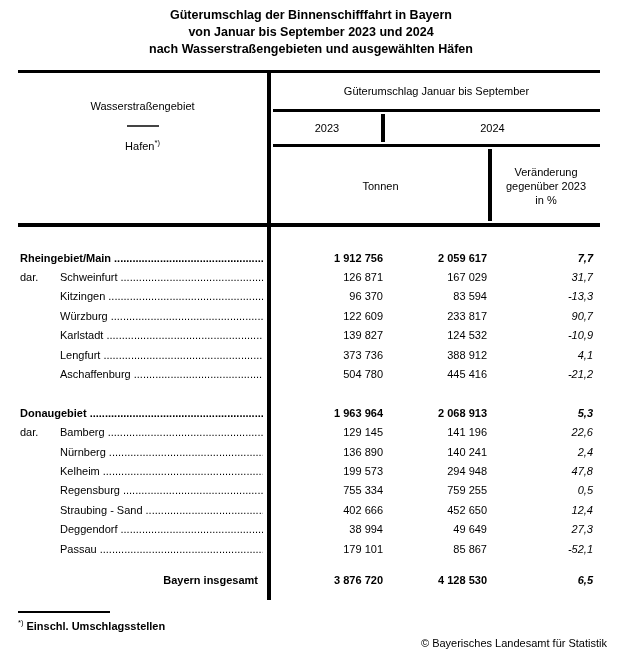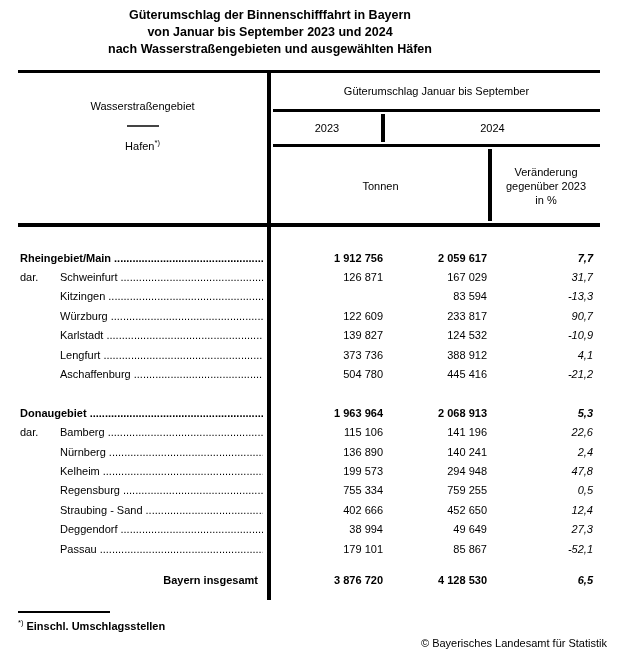--- a/index.html
+++ b/index.html
@@ -2,21 +2,21 @@
 <html><head>
 <meta charset="utf-8">
 <style>
   html,body { margin:0; padding:0; background:#ffffff; }
   .page {
     position:relative; width:617px; height:667px; background:#fff;
     font-family:"Liberation Sans", sans-serif; color:#000; overflow:hidden;
   }
   
   .title { position:absolute; top:7px; left:0; width:540px; text-align:center;
-           font-size:12.5px; font-weight:bold; line-height:17px; }
+           font-size:12.5px; font-weight:bold; line-height:17px;padding-left:41px; }
   
   .line { position:absolute; background:#000; }
   .l-top        { left:18px;  top:70px;  width:582px; height:3px; }
   .l-hA         { left:273px; top:109px; width:327px; height:3px; }
   .l-hB         { left:273px; top:144px; width:327px; height:3px; }
   .l-hbottom    { left:18px;  top:223px; width:582px; height:4px; }
   .l-maindiv    { left:267px; top:70px;  width:4px;   height:530px; }
   .l-yeardiv    { left:381px; top:114px; width:4px;   height:28px; }
   .l-pctdiv     { left:488px; top:149px; width:4px;   height:72px; }
   .l-footrule   { left:18px;  top:611px; width:92px;  height:2px; }
@@ -106,20 +106,21 @@
         <span class="n n1">126 871</span>
         <span class="n n2">167 029</span>
         <span class="n n3">31,7</span>
       </div>
       <div class="row">
         <div class="namecell">
           <span class="prefix"></span>
           <span class="pname">Kitzingen</span>
           <span class="leader"></span>
         </div>
+        <span class="n n1">96 370</span>
         <span class="n n2">83 594</span>
         <span class="n n3">-13,3</span>
       </div>
       <div class="row">
         <div class="namecell">
           <span class="prefix"></span>
           <span class="pname">Würzburg</span>
           <span class="leader"></span>
         </div>
         <span class="n n1">122 609</span>
@@ -164,21 +165,21 @@
         <span class="n n1">1 963 964</span>
         <span class="n n2">2 068 913</span>
         <span class="n n3">5,3</span>
       </div>
       <div class="row">
         <div class="namecell">
           <span class="prefix">dar.</span>
           <span class="pname">Bamberg</span>
           <span class="leader"></span>
         </div>
-        <span class="n n1">115 106</span>
+        <span class="n n1">129 145</span>
         <span class="n n2">141 196</span>
         <span class="n n3">22,6</span>
       </div>
       <div class="row">
         <div class="namecell">
           <span class="prefix"></span>
           <span class="pname">Nürnberg</span>
           <span class="leader"></span>
         </div>
         <span class="n n1">136 890</span>

